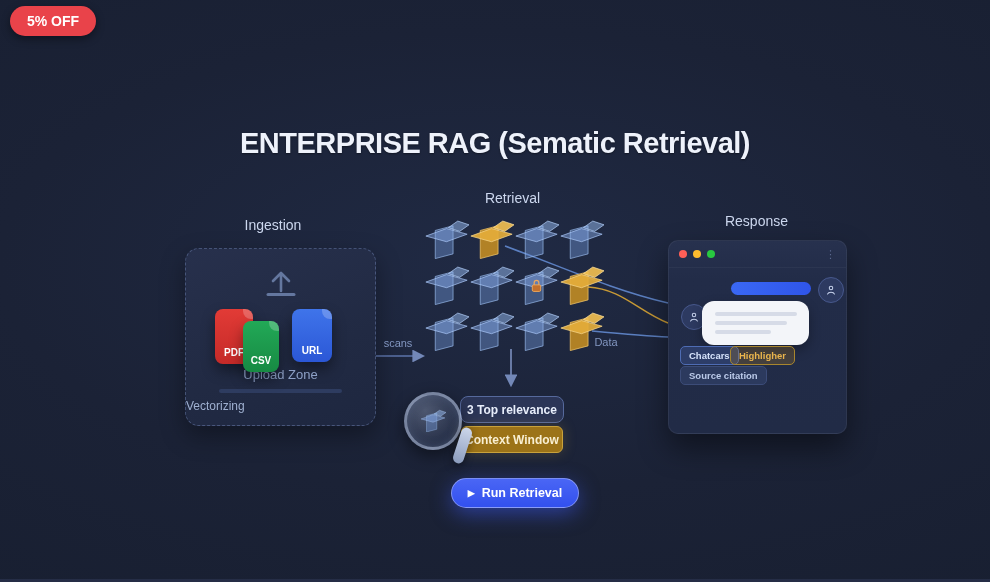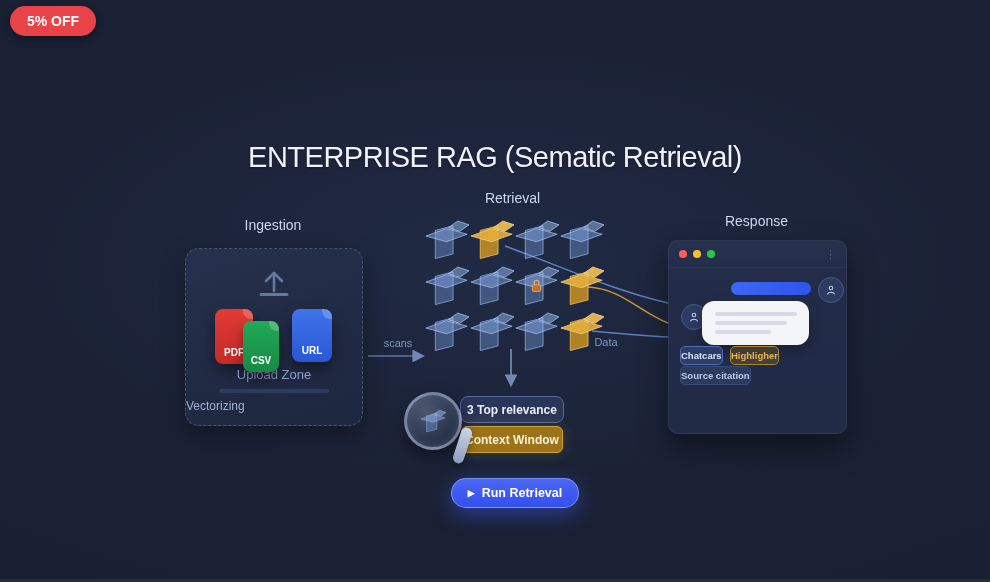--- a/index.html
+++ b/index.html
@@ -8,32 +8,32 @@
     background:radial-gradient(900px 420px at 50% 45%, #202a44 0%, #1b2236 55%, #181f31 100%);
     font-family:"Liberation Sans", sans-serif;
   }
   .stage::after{content:'';position:absolute;left:0;right:0;bottom:0;height:3px;background:#252d46;}
 
   
   .promo{position:absolute;left:10px;top:6px;height:30px;padding:0 17px;border-radius:16px;
     background:#e9434a;color:#fff;font-weight:800;font-size:14px;display:flex;align-items:center;
     box-shadow:0 3px 8px rgba(0,0,0,.4);}
 
-  .page-title{position:absolute;left:0;right:0;top:127px;margin:14px;text-align:center;
-    font-size:29px;font-weight:400;letter-spacing:-.5px;color:#eef2fb;text-shadow:0 1px 2px rgba(0,0,0,.4);}
+  .page-title{position:absolute;left:0;right:0;top:127px;margin:0;text-align:center;
+    font-size:29px;font-weight:700;letter-spacing:-.5px;color:#eef2fb;text-shadow:0 1px 2px rgba(0,0,0,.4);}
 
   .sec-label{position:absolute;text-align:center;font-size:14px;color:#ccd7ee;}
   .lbl-ingestion{left:185px;width:176px;top:217px;}
   .lbl-retrieval{left:420px;width:185px;top:190px;}
   .lbl-response{left:668px;width:177px;top:213px;}
 
   
   .ingest{position:absolute;left:185px;top:248px;width:176px;height:176px;border-radius:14px;
     background:linear-gradient(160deg,#27304c 0%,#212a43 60%,#1e2740 100%);
-    border:1.5px dashed rgba(115,135,185,.45);box-shadow:0 10px 24px rgba(0,0,0,.35);}
+    border:1.5px dashed rgba(115,135,185,.45);box-shadow:0 10px 24px rgba(0,0,0,.35);padding-left:13px;}
   .upload-ic{position:absolute;left:50%;top:18px;transform:translateX(-50%);}
   .file{position:absolute;border-radius:8px;display:flex;align-items:flex-end;justify-content:center;
     padding-bottom:6px;color:#fff;font-weight:800;font-size:10px;box-shadow:0 7px 14px rgba(0,0,0,.4);}
   .file::after{content:'';position:absolute;top:0;right:0;width:10px;height:10px;
     background:rgba(255,255,255,.22);border-radius:0 8px 0 8px;}
   .f-pdf{left:29px;top:60px;width:38px;height:49px;background:linear-gradient(180deg,#e23b36,#c52a28);}
   .f-csv{left:57px;top:72px;width:36px;height:45px;background:linear-gradient(180deg,#22a957,#178a43);z-index:2;}
   .f-url{left:106px;top:60px;width:40px;height:47px;background:linear-gradient(180deg,#3f74ea,#2b57d6);}
   .uz-label{position:absolute;left:0;right:0;top:118px;text-align:center;font-size:13px;color:#8da0c6;}
   .progress{position:absolute;left:33px;right:33px;top:140px;height:4px;border-radius:2px;background:#2e3c60;}
@@ -90,21 +90,21 @@
   .u-bubble{position:absolute;left:62px;top:41px;width:80px;height:13px;border-radius:7px;
     background:linear-gradient(90deg,#3a68f4,#2f55ea);}
   .avatar{position:absolute;width:24px;height:24px;border-radius:50%;background:#2d3a61;
     border:1px solid #47588c;display:flex;align-items:center;justify-content:center;}
   .av-user{left:149px;top:36px;}
   .av-bot{left:12px;top:63px;}
   .b-bubble{position:absolute;left:33px;top:60px;width:107px;height:44px;border-radius:12px;background:#f3f5f9;
     box-shadow:0 5px 12px rgba(0,0,0,.3);}
   .skel{position:absolute;left:13px;height:4px;border-radius:2px;background:#d6dbe7;}
   .sk1{top:11px;width:82px;} .sk2{top:20px;width:72px;} .sk3{top:29px;width:56px;}
-  .chip{position:absolute;font-weight:700;font-size:9.5px;padding:3px 0;border-radius:5px;box-sizing:border-box;}
+  .chip{position:absolute;font-weight:700;font-size:9.5px;padding:3px 8px;border-radius:5px;box-sizing:border-box;}
   .chip-blue {left:11px;top:105px;background:#2d3d68;border:1px solid #4e6cb4;color:#d5e2fa;}
   .chip-gold {left:61px;top:105px;background:rgba(160,120,40,.28);border:1px solid #a8862e;color:#e9b44c;}
   .chip-plain{left:11px;top:125px;background:#2c3a5e;border:1px solid #3c4c78;color:#bac9e8;text-align:right;}
   .msg-box{position:absolute;left:10px;top:150px;width:158px;height:29px;border-radius:8px;background:#273353;
     border:1px solid #374671;box-sizing:border-box;}
   .msg-input{position:absolute;left:8px;top:0;width:110px;height:27px;background:transparent;border:none;outline:none;
     color:#c8d4ee;font-family:inherit;font-size:11px;}
   .msg-input::placeholder{color:#5d6f94;}
   .send-btn{position:absolute;right:4px;top:4px;width:23px;height:19px;border-radius:6px;border:none;cursor:pointer;
     background:linear-gradient(180deg,#4466f0,#3654e6);display:flex;align-items:center;justify-content:center;}

